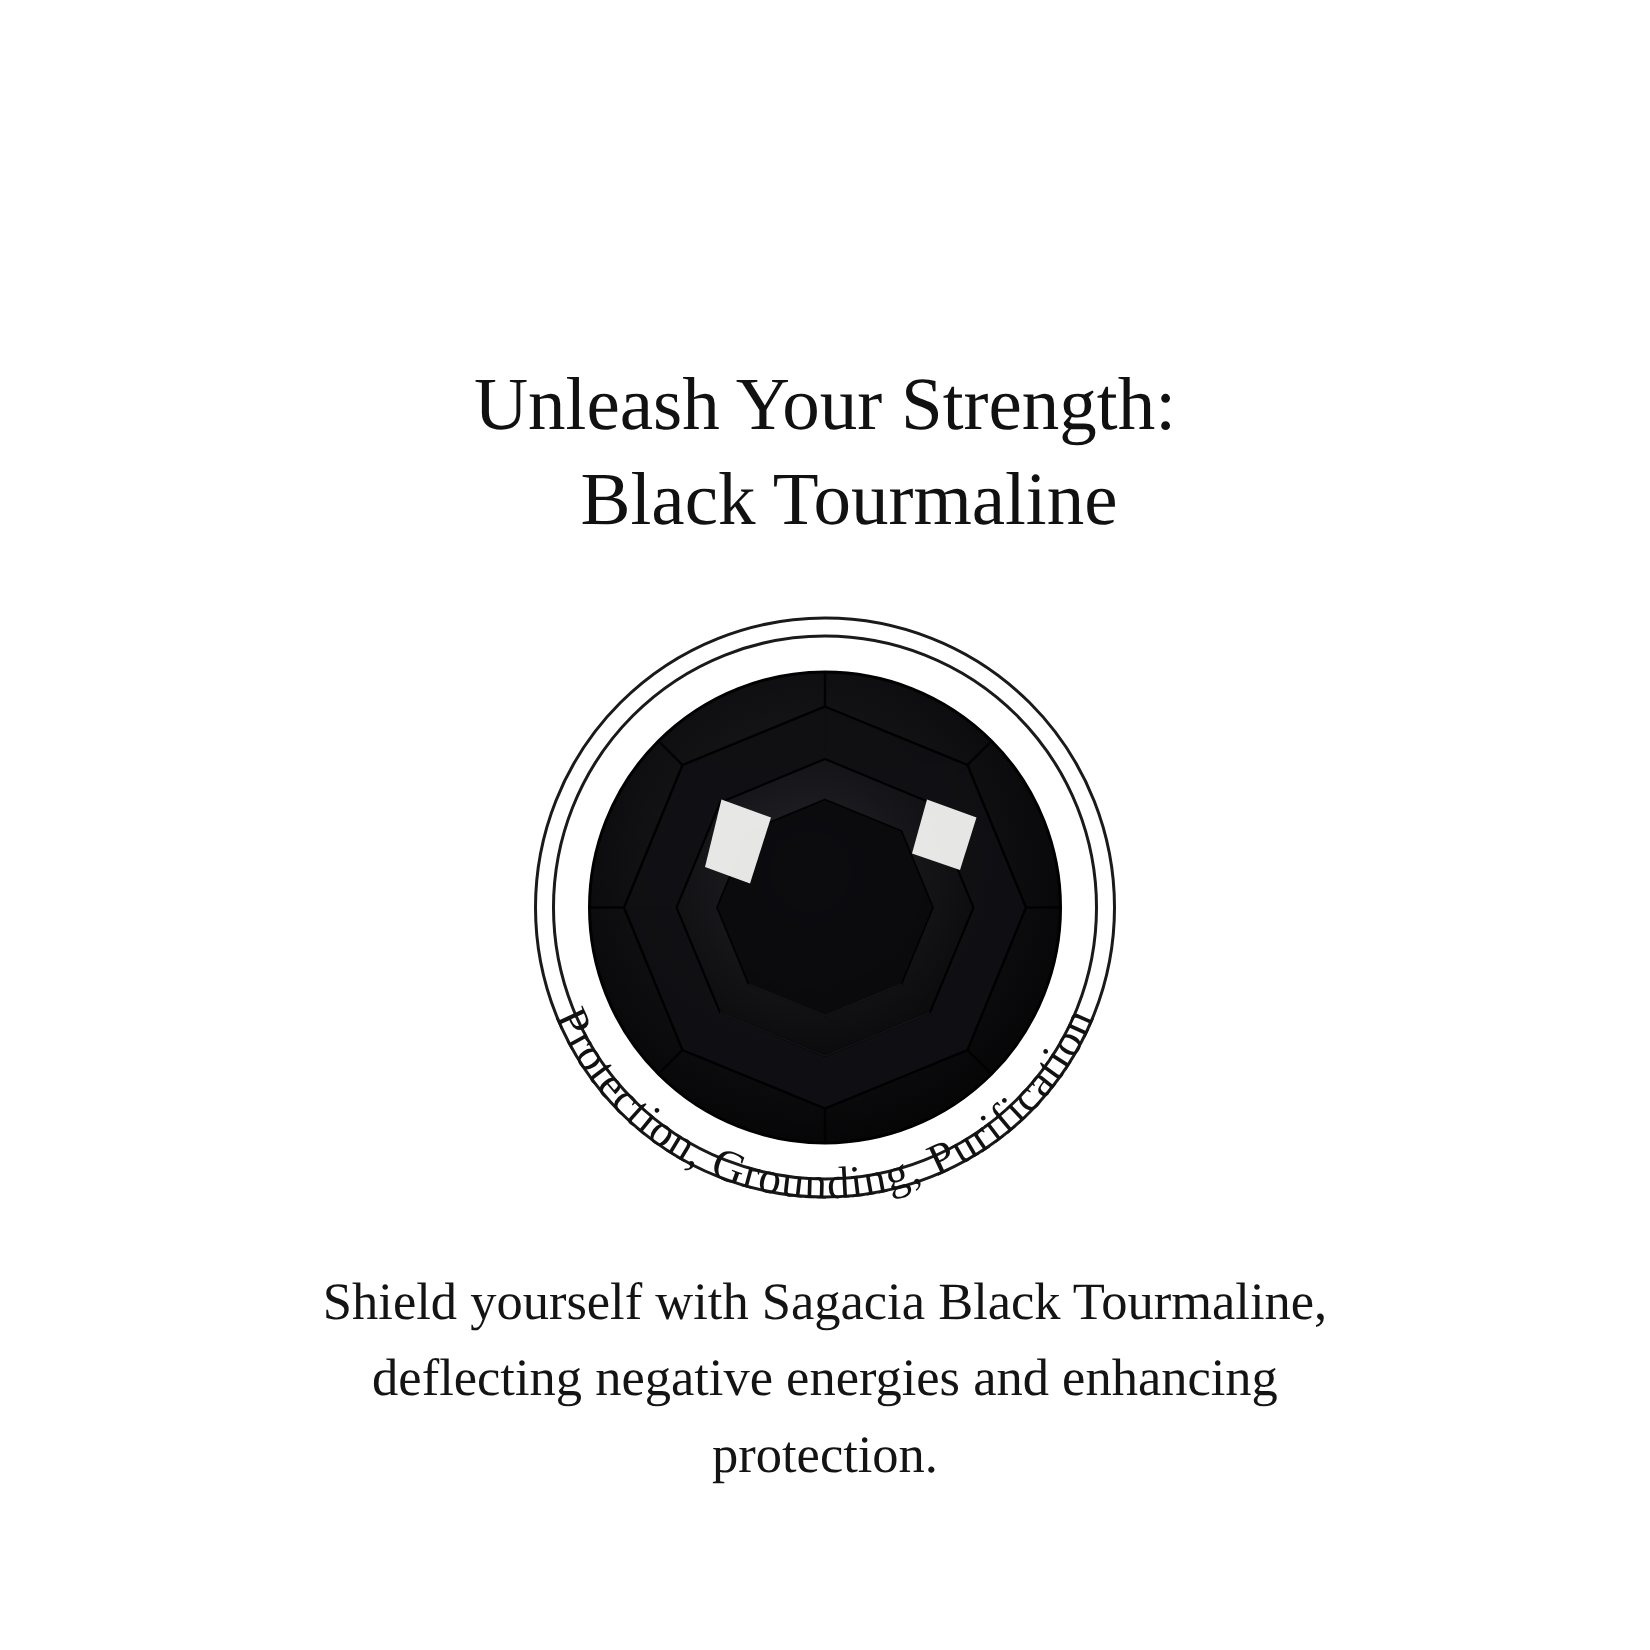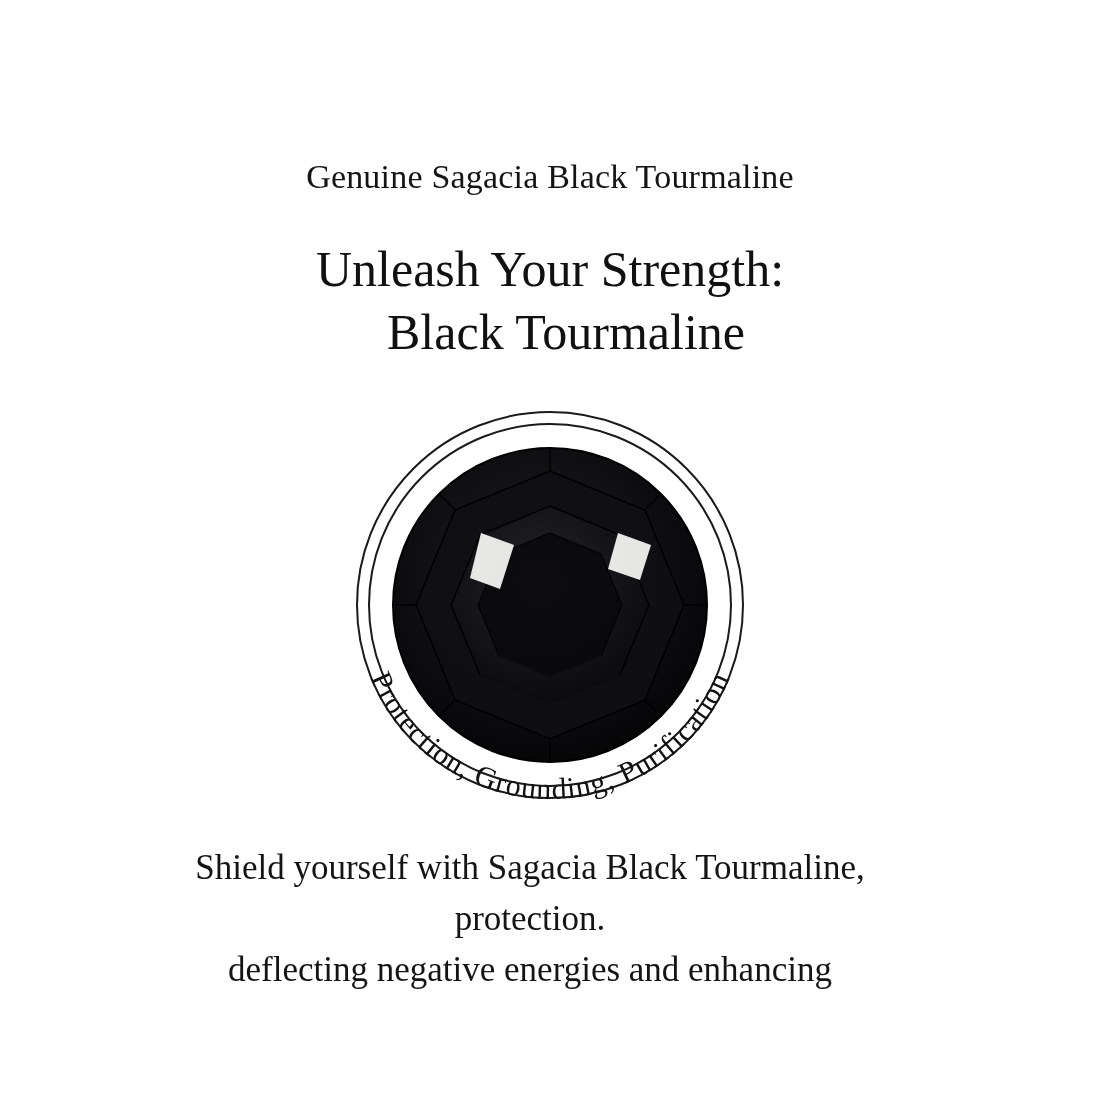--- a/index.html
+++ b/index.html
@@ -62,31 +62,31 @@
   .tagline {
     position: absolute;
     top: 843px;
     left: 0;
     width: 1060px;
     text-align: center;
     font-size: 35px;
     line-height: 1.45;
     color: #141414;
     font-family: "Liberation Serif", serif;
+    padding-left: 20px;
   }
   .tagline .tl {
     display: block;
   }
 </style>
 </head>
 <body>
 
 <div class="page">
 
-  <div class="eyebrow">Genuine Sagacia Black Tourmaline</div>
 
   <div class="headline">
     <span class="line-1">Unleash Your Strength:</span>
     <span class="line-2">Black Tourmaline</span>
   </div>
 
   <div class="badge">
     <svg width="464" height="430" viewBox="0 0 464 430" xmlns="http://www.w3.org/2000/svg">
       <defs>
         <path id="arcPath" d="M 38 232 A 194 194 0 0 0 426 232" fill="none"></path>
@@ -140,17 +140,17 @@
       </g>
 
       <text font-family="Liberation Serif, serif" font-size="30" fill="#111111" letter-spacing="1">
         <textPath href="#arcPath" startOffset="50%" text-anchor="middle" id="arcTextPath">Protection, Grounding, Purification</textPath>
       </text>
     </svg>
   </div>
 
   <div class="tagline">
     <span class="tl">Shield yourself with Sagacia Black Tourmaline,</span>
+    <span class="tl">deflecting negative energies and enhancing</span>
     <span class="tl">protection.</span>
-    <span class="tl">deflecting negative energies and enhancing</span>
   </div>
 
 </div>
 
 </body></html>

